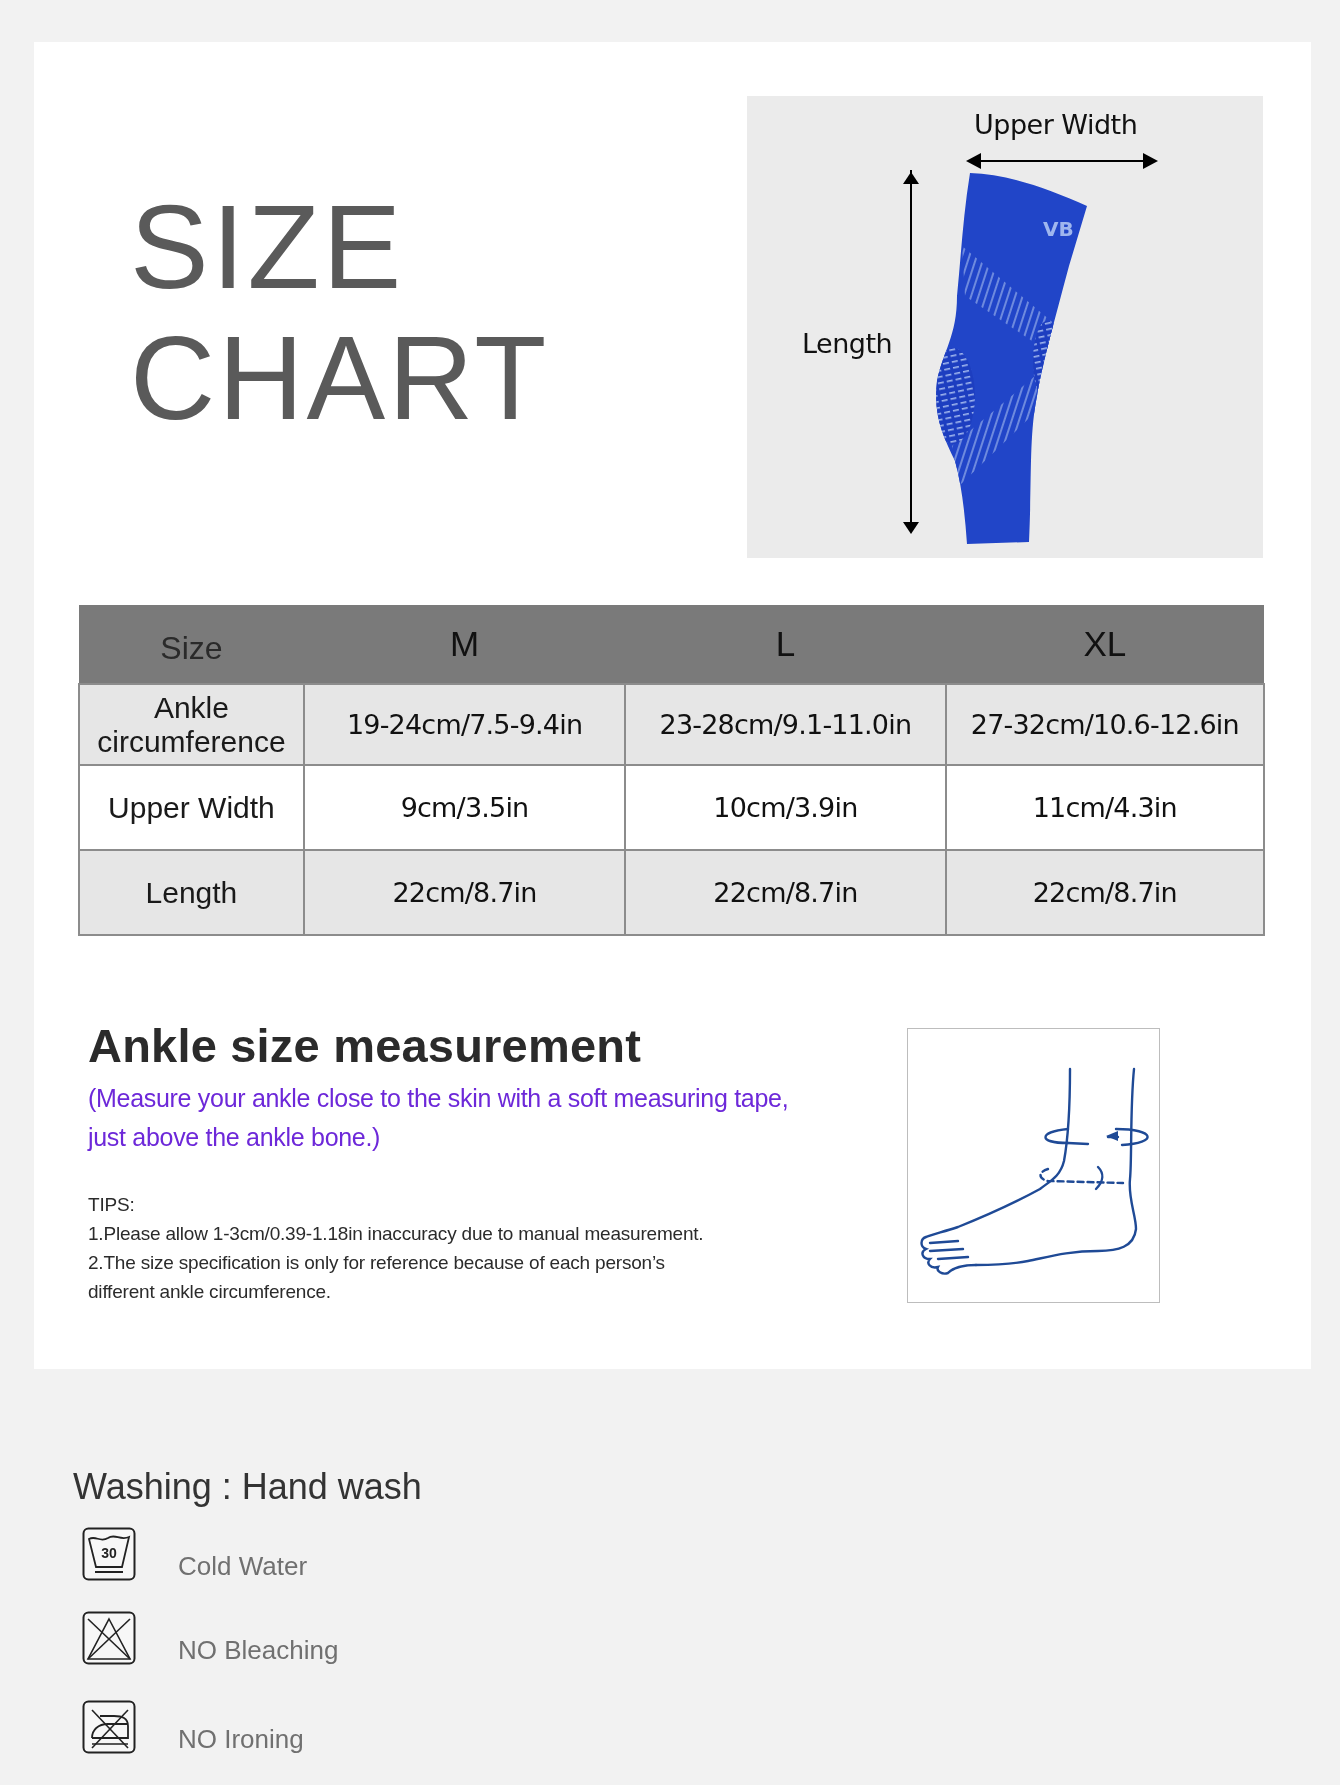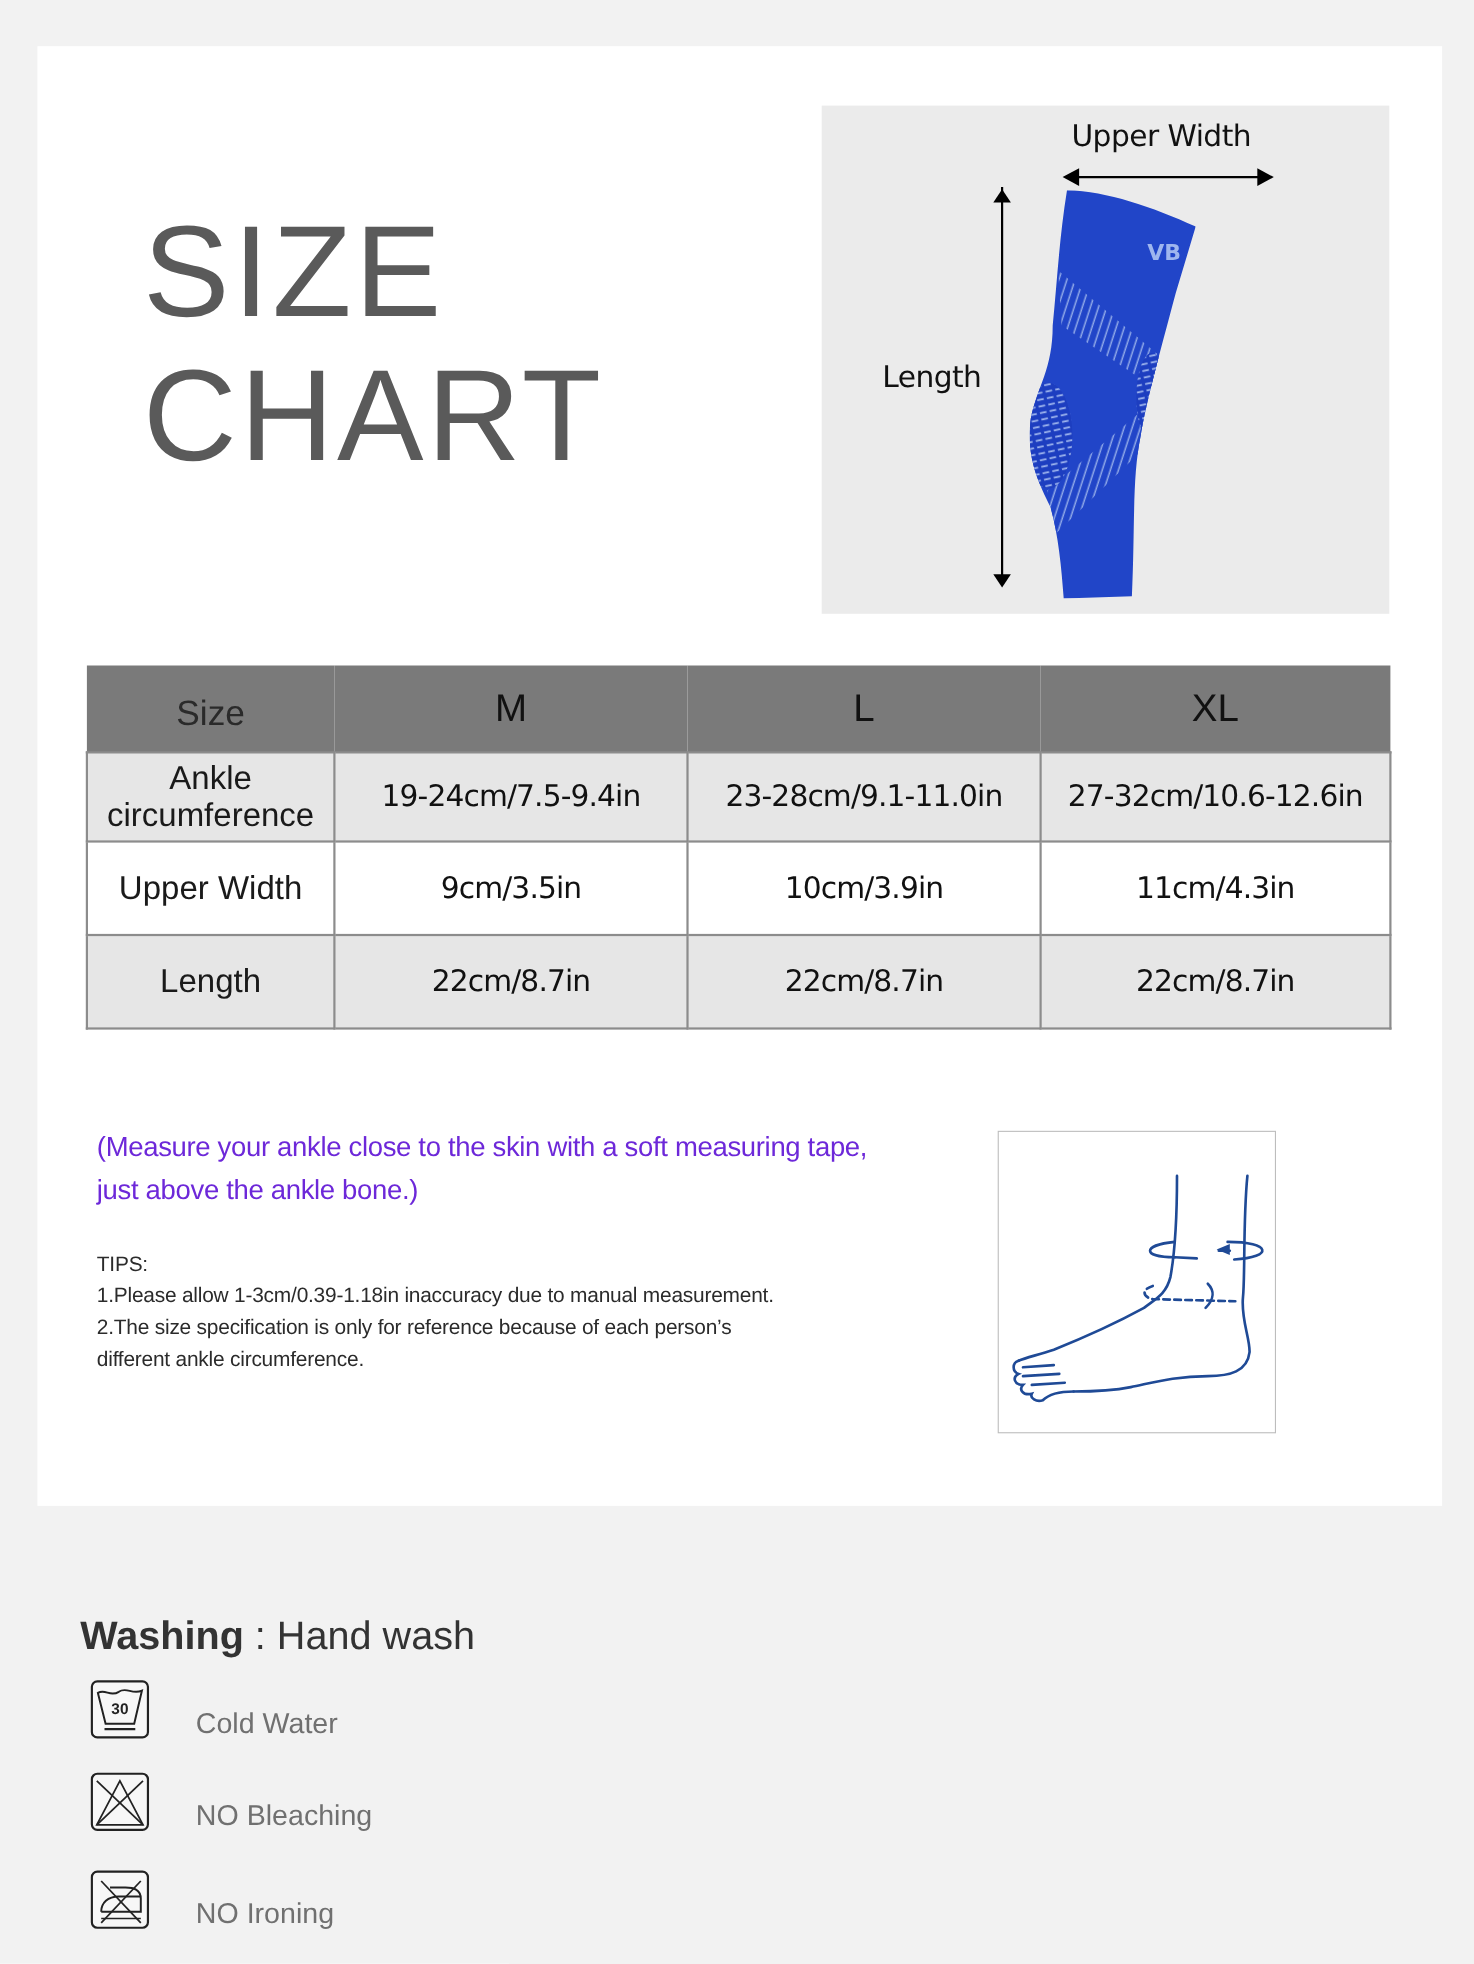--- a/index.html
+++ b/index.html
@@ -27,21 +27,21 @@
 
   .ankle-section { position: absolute; left: 88px; top: 1018px; width: 800px; }
   .ankle-title { font-family: "Liberation Sans", sans-serif; font-weight: 700; font-size: 47px; color: #2b2b2b; letter-spacing: 0.2px; }
   .ankle-note { margin-top: 6px; font-size: 25px; line-height: 39px; color: #6d28d9; letter-spacing: -0.3px; }
   .tips { margin-top: 33px; font-size: 19px; line-height: 29px; color: #2b2b2b; letter-spacing: -0.2px; }
 
   .foot-box { position: absolute; left: 907px; top: 1028px; width: 253px; height: 275px; border: 1.5px solid #bdbdbd; background: #fff; }
 
   .washing { position: absolute; left: 73px; top: 1466px; }
   .washing-title { font-size: 36px; color: #333; }
-  .washing-title .bold { font-weight: 700; }
+  .washing-title .bold { font-weight: 400; }
   .care-item { position: absolute; left: 82px; width: 400px; height: 56px; }
   .care-item .care-icon { position: absolute; left: 0; top: 0; width: 54px; height: 54px; }
   .care-item .care-label { position: absolute; left: 96px; top: 24px; font-size: 26px; color: #707070; white-space: nowrap; }
 </style>
 </head>
 <body>
 
 <div class="panel"></div>
 
 <div class="title">
@@ -125,20 +125,21 @@
     <tr class="gray" style="height:85px">
       <td class="label">Length</td>
       <td class="val">22cm/8.7in</td>
       <td class="val">22cm/8.7in</td>
       <td class="val">22cm/8.7in</td>
     </tr>
   </tbody>
 </table>
 
 <div class="ankle-section">
+  <div class="ankle-title">Ankle size measurement</div>
   <div class="ankle-note">
     <div>(Measure your ankle close to the skin with a soft measuring tape,</div>
     <div>just above the ankle bone.)</div>
   </div>
   <div class="tips">
     <div>TIPS:</div>
     <div>1.Please allow 1-3cm/0.39-1.18in inaccuracy due to manual measurement.</div>
     <div>2.The size specification is only for reference because of each person’s</div>
     <div>different ankle circumference.</div>
   </div>

